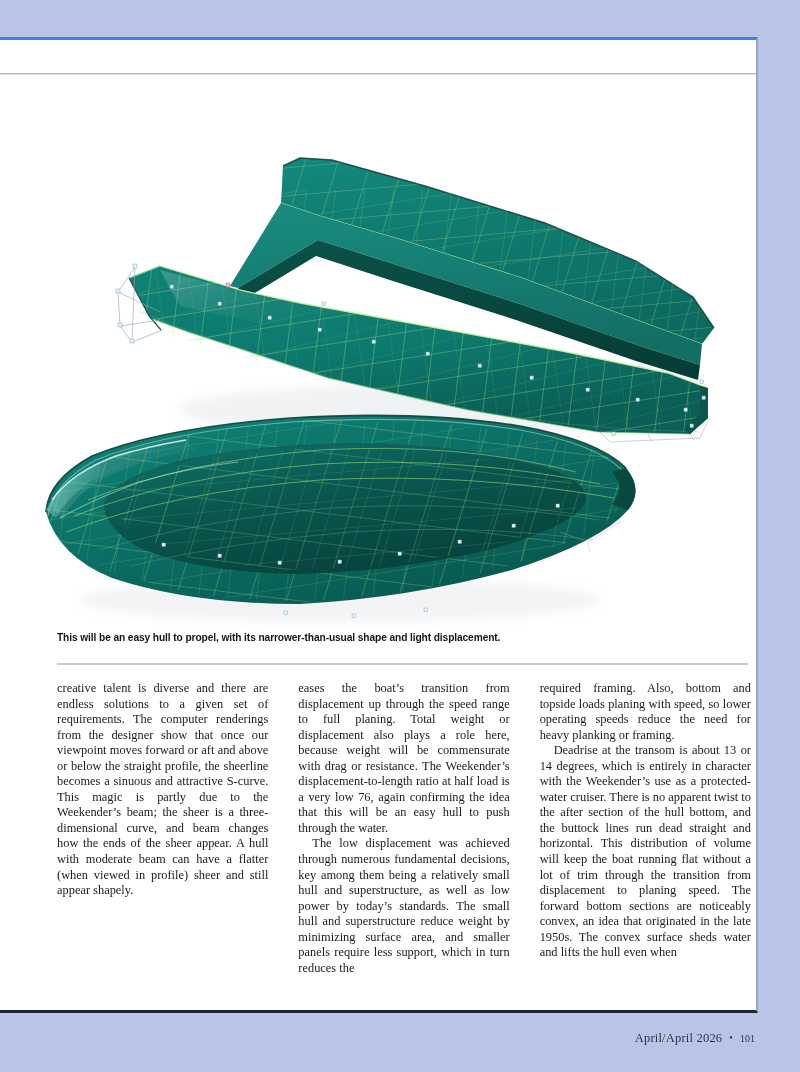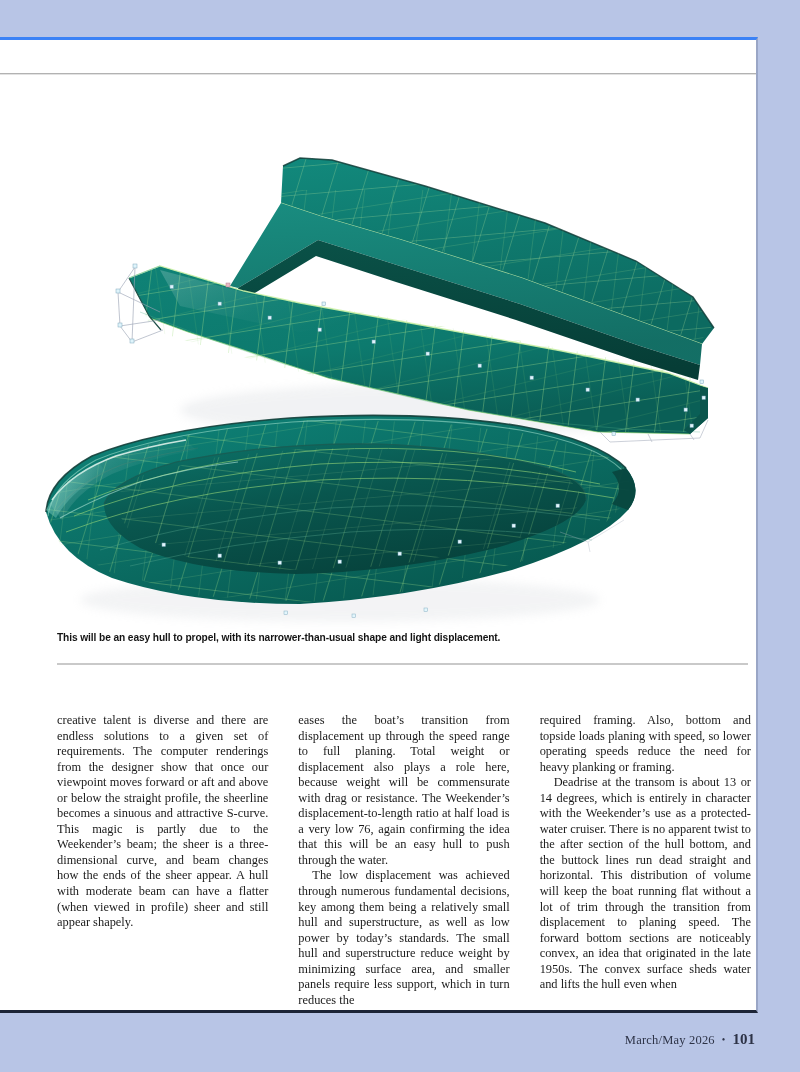--- a/index.html
+++ b/index.html
@@ -81,21 +81,20 @@
   }
 
   
   .columns {
     position: absolute;
     left: 57px;
     top: 641px;
     width: 694px;
     display: flex;
     gap: 30px;
-    margin-top: 32px;
   }
   .col {
     width: 217px;
     font-size: 12.4px;
     line-height: 15.55px;
     color: #1a1a1a;
     text-align: justify;
     text-justify: inter-word;
     hyphens: manual;
   }
@@ -120,22 +119,22 @@
     white-space: nowrap;
     letter-spacing: 0.2px;
   }
   .folio .sep {
     margin: 0 7px;
     font-size: 10px;
     position: relative;
     top: -1px;
   }
   .folio .pageno {
-    font-weight: bold;
-    font-size: 15px;
+    font-weight: normal;
+    font-size: 10px;
     letter-spacing: 0;
   }
 </style>
 </head>
 <body>
 
 <div class="page-sheet">
 
   <div class="top-rule"></div>
 
@@ -394,15 +393,15 @@
       <p>required framing. Also, bottom and topside loads planing with speed, so lower operating speeds reduce the need for heavy planking or framing.</p>
       <p class="indent">Deadrise at the transom is about 13 or 14 degrees, which is entirely in character with the Weekender’s use as a protected-water cruiser. There is no apparent twist to the after section of the hull bottom, and the buttock lines run dead straight and horizontal. This distribution of volume will keep the boat running flat without a lot of trim through the transition from displacement to planing speed. The forward bottom sections are noticeably convex, an idea that originated in the late 1950s. The convex surface sheds water and lifts the hull even when</p>
     </div>
 
   </div>
 
 </div>
 
 <div class="footer">
   <div class="folio">
-    <span>March/May 2026</span><span class="sep">•</span><span class="pageno">101</span>
+    <span>April/April 2026</span><span class="sep">•</span><span class="pageno">101</span>
   </div>
 </div>
 
 </body></html>

